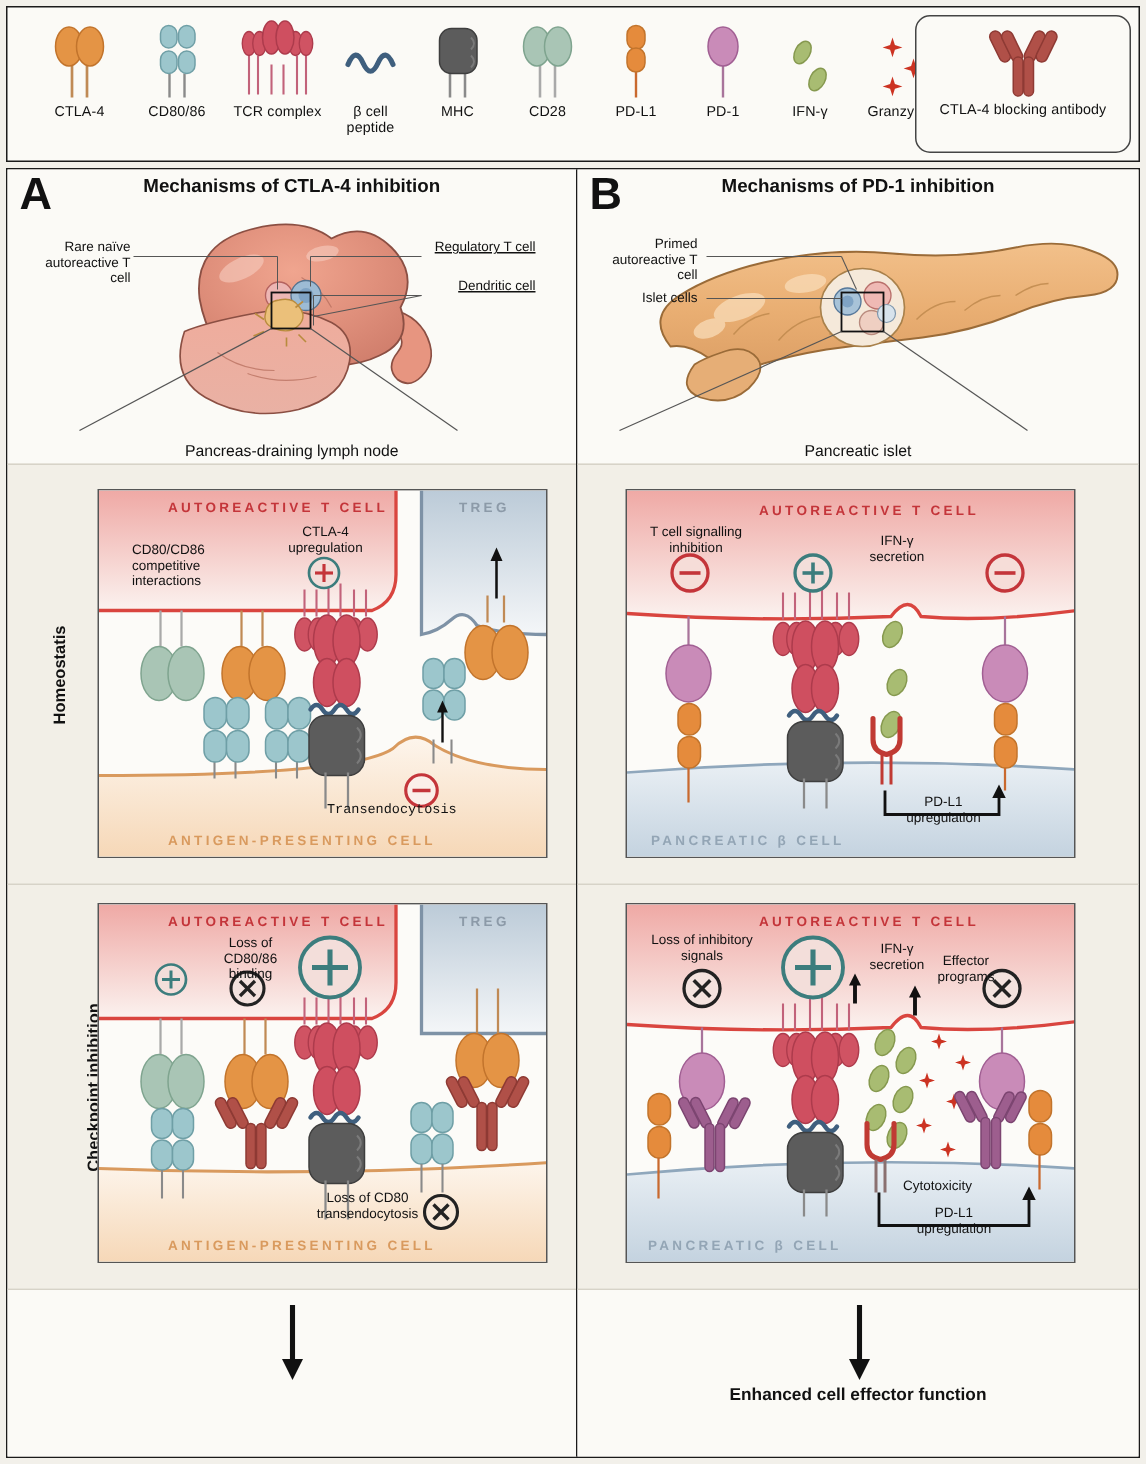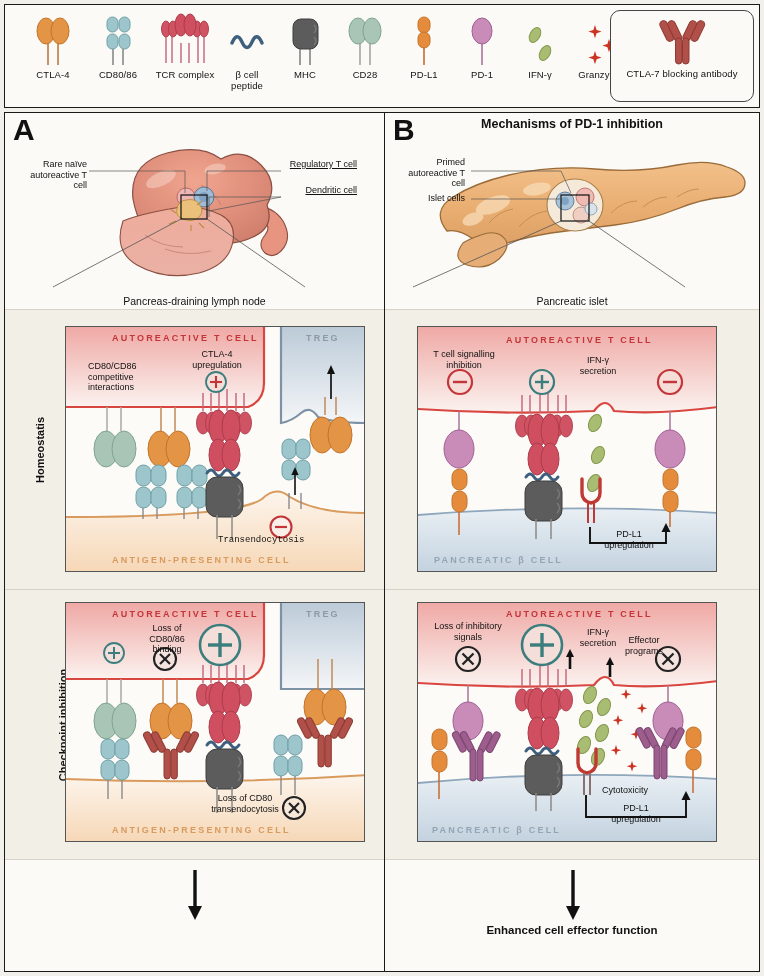--- a/index.html
+++ b/index.html
@@ -265,31 +265,32 @@
             <g stroke="#8E3A34" stroke-width="1" fill="#B05048" stroke-linejoin="round">
               <rect x="4" y="4" width="7.5" height="22" rx="3.7" transform="rotate(-26 7.7 15)"></rect>
               <rect x="12" y="4" width="7.5" height="22" rx="3.7" transform="rotate(-26 15.7 15)"></rect>
               <rect x="27" y="4" width="7.5" height="22" rx="3.7" transform="rotate(26 30.7 15)"></rect>
               <rect x="35" y="4" width="7.5" height="22" rx="3.7" transform="rotate(26 38.7 15)"></rect>
               <rect x="16.5" y="22" width="6.5" height="26" rx="3.2"></rect>
               <rect x="23.5" y="22" width="6.5" height="26" rx="3.2"></rect>
             </g>
           </svg>
         </div>
-        <div class="legend-label">CTLA-7 blocking antibody</div>
+        <div class="legend-label">CTLA-4 blocking antibody</div>
       </div>
     </div>
   </div>
 
   <div class="panels">
 
     <div class="col col-a">
 
       <div class="band band-top">
         <div class="panel-letter">A</div>
+        <div class="panel-title">Mechanisms of CTLA-4 inhibition</div>
 
         <div class="organ-wrap">
           <svg width="379" height="140" viewBox="0 0 379 140">
             <defs>
               <radialGradient id="lnGrad" cx="45%" cy="32%" r="72%">
                 <stop offset="0%" stop-color="#F0A58F"></stop>
                 <stop offset="55%" stop-color="#E0907C"></stop>
                 <stop offset="100%" stop-color="#D07E6C"></stop>
               </radialGradient>
               <linearGradient id="lnLow" x1="0" y1="0" x2="0" y2="1">

